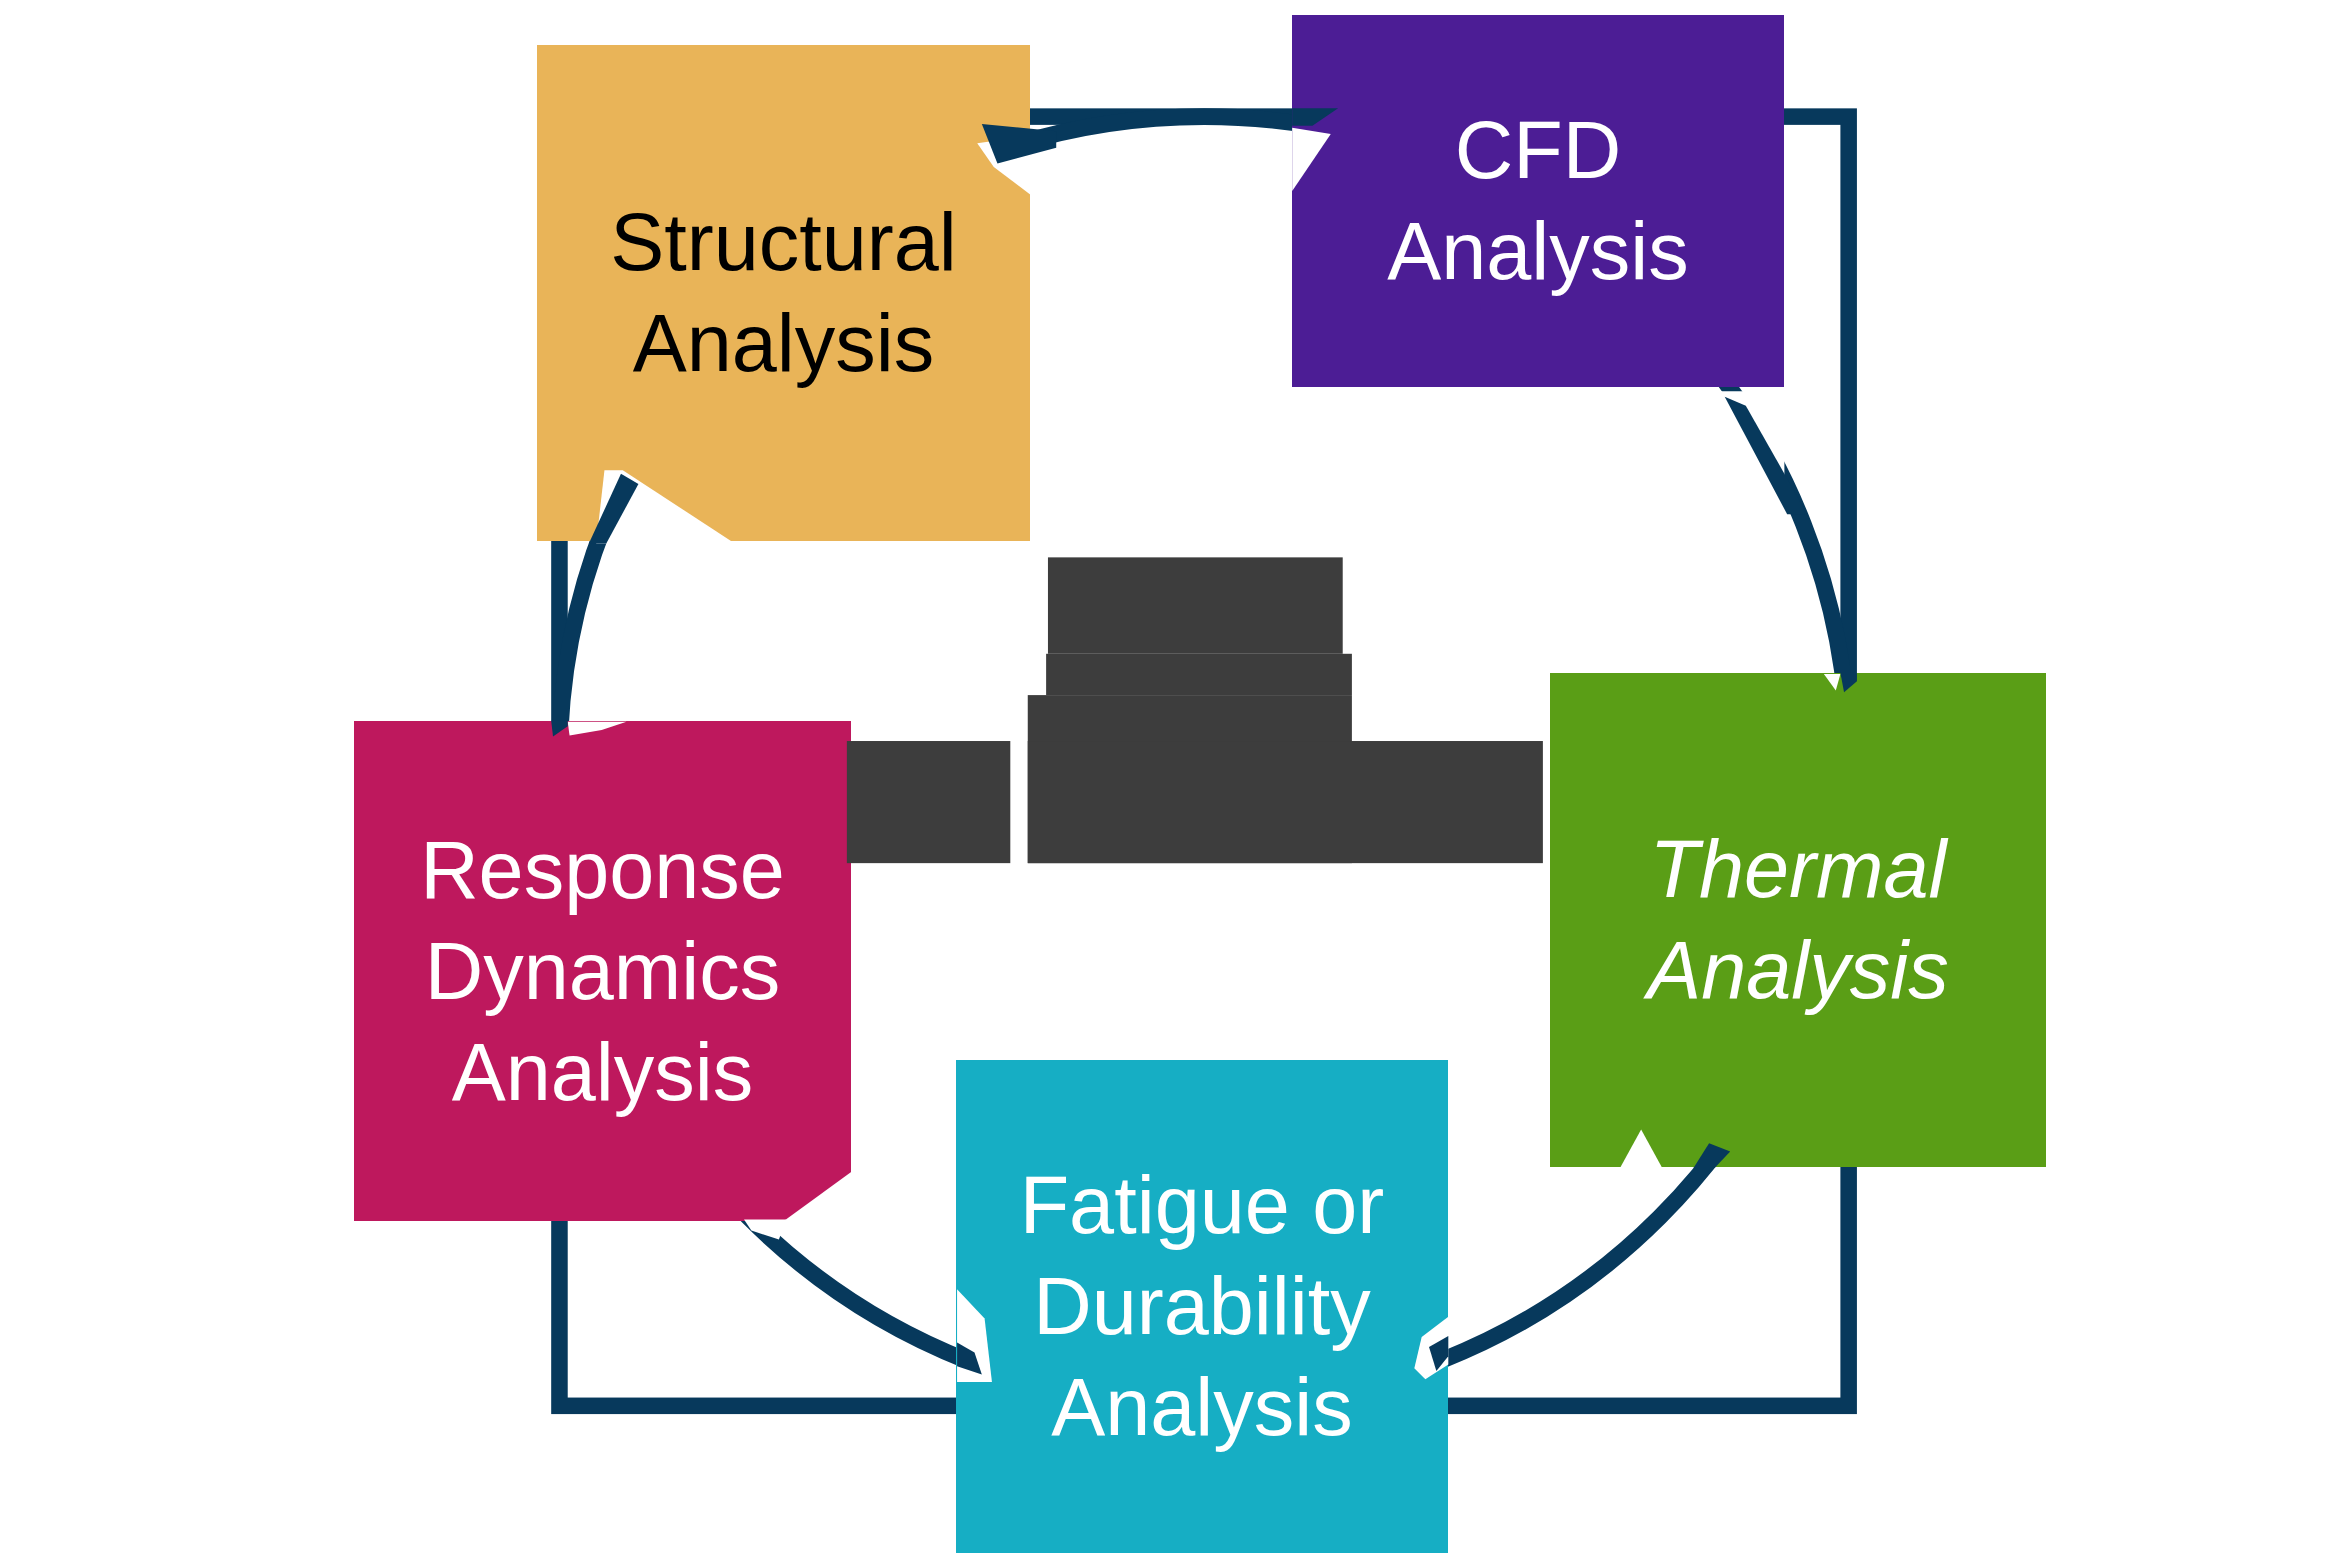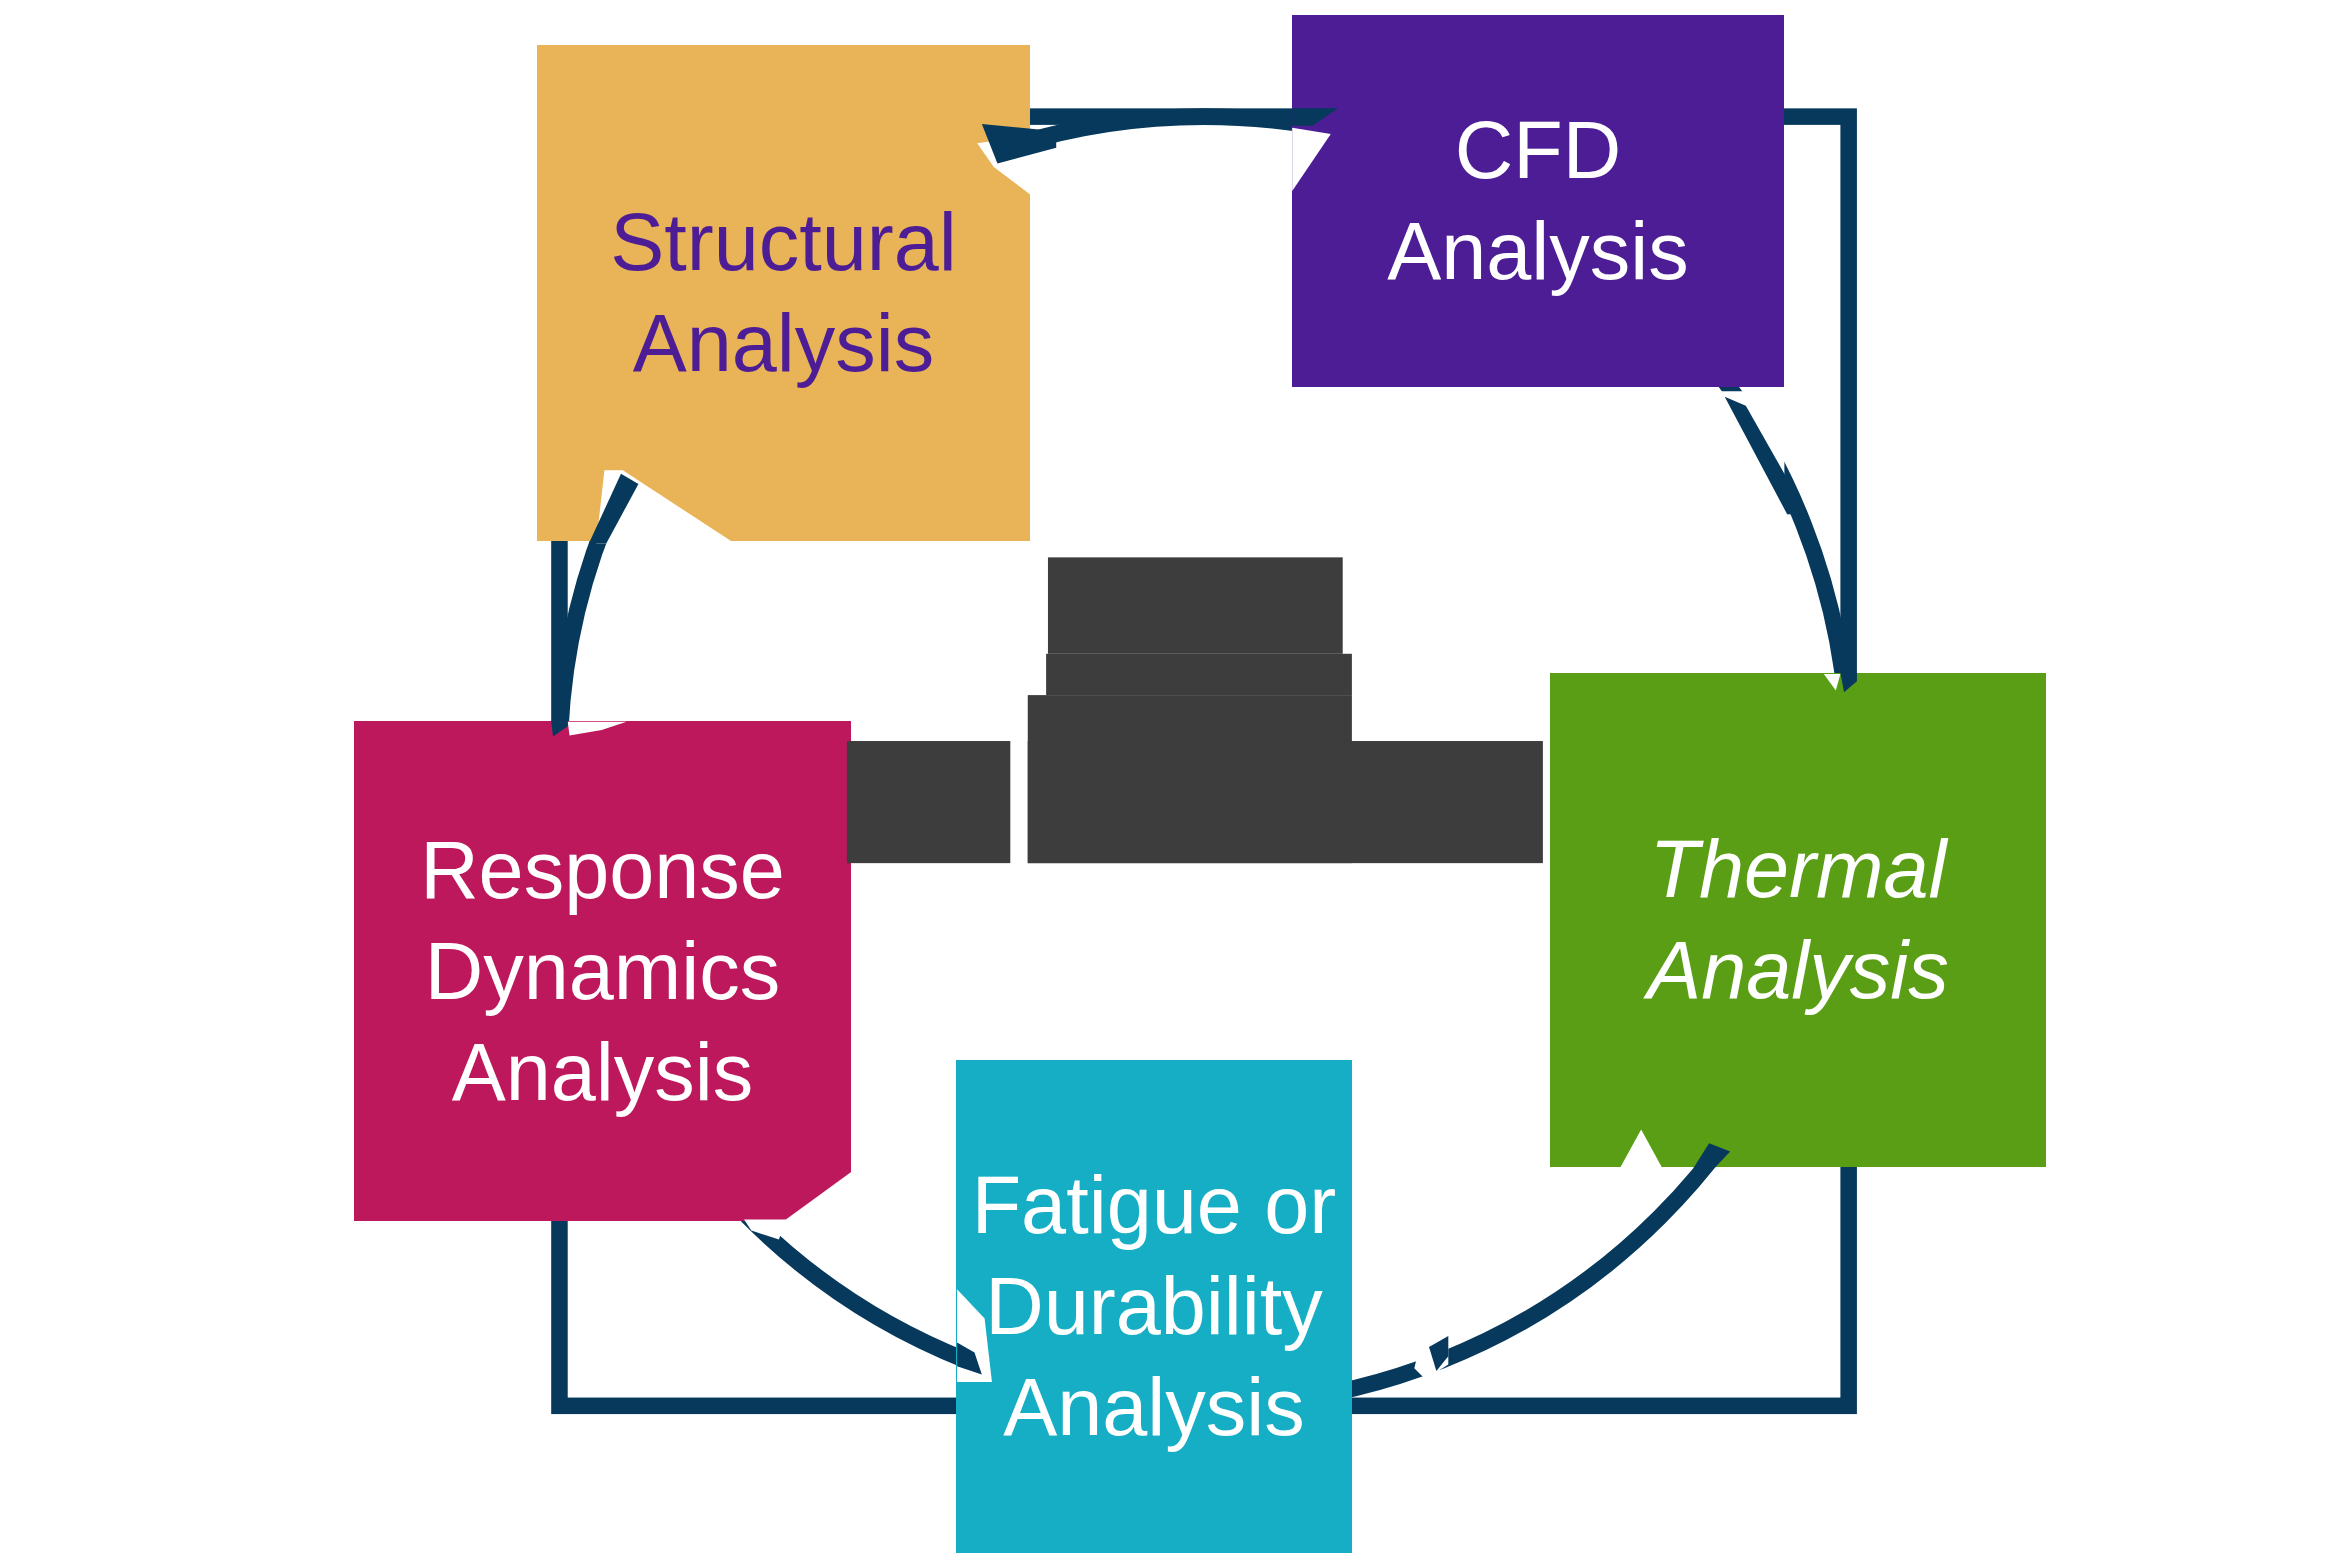--- a/index.html
+++ b/index.html
@@ -45,35 +45,35 @@
 <div class="stage">
 
   <svg class="layer" viewBox="0 0 2550 1700">
     <g fill="none" stroke-width="18" stroke="#07395c">
       <rect x="609" y="127" width="1404" height="1404"></rect>
       <circle cx="1311" cy="829" r="702"></circle>
     </g>
   </svg>
 
   <div class="node" style="left: 537px; top: 45px; width: 493px; height: 496px; background-color: rgb(233, 180, 88);">
-    <div class="node-label" style="color: #4c1d95;">Structural
+    <div class="node-label" style="color: #000000;">Structural
 Analysis</div>
   </div>
 
   <div class="node" style="left: 1292px; top: 14.7px; width: 492px; height: 372px; background-color: #4c1d95;">
     <div class="node-label" style="color: rgb(255, 255, 255);">CFD
 Analysis</div>
   </div>
 
   <div class="node" style="left: 1550px; top: 673px; width: 496px; height: 494px; background-color: rgb(90, 158, 22); font-style: italic;">
     <div class="node-label" style="color: rgb(255, 255, 255);">Thermal
 Analysis</div>
   </div>
 
-  <div class="node" style="left: 956px; top: 1060px; width: 396px; height: 493px; background-color: rgb(22, 174, 196);">
+  <div class="node" style="left: 956px; top: 1060px; width: 492px; height: 493px; background-color: rgb(22, 174, 196);">
     <div class="node-label" style="color: rgb(255, 255, 255);">Fatigue or
 Durability
 Analysis</div>
   </div>
 
   <div class="node" style="left: 354px; top: 721px; width: 497px; height: 500px; background-color: #be185d;">
     <div class="node-label" style="color: rgb(255, 255, 255);">Response
 Dynamics
 Analysis</div>
   </div>

